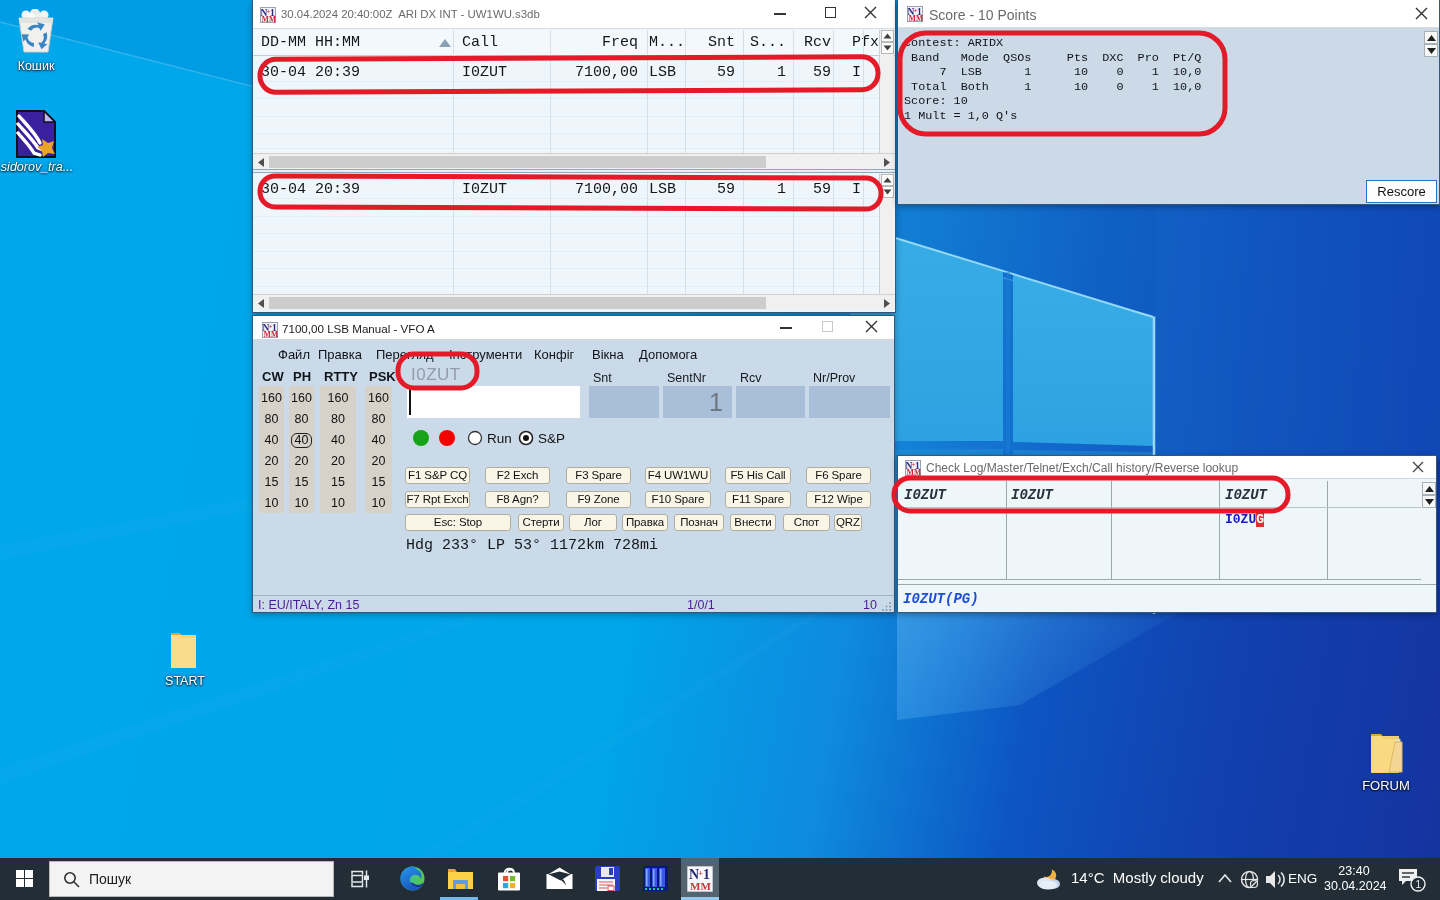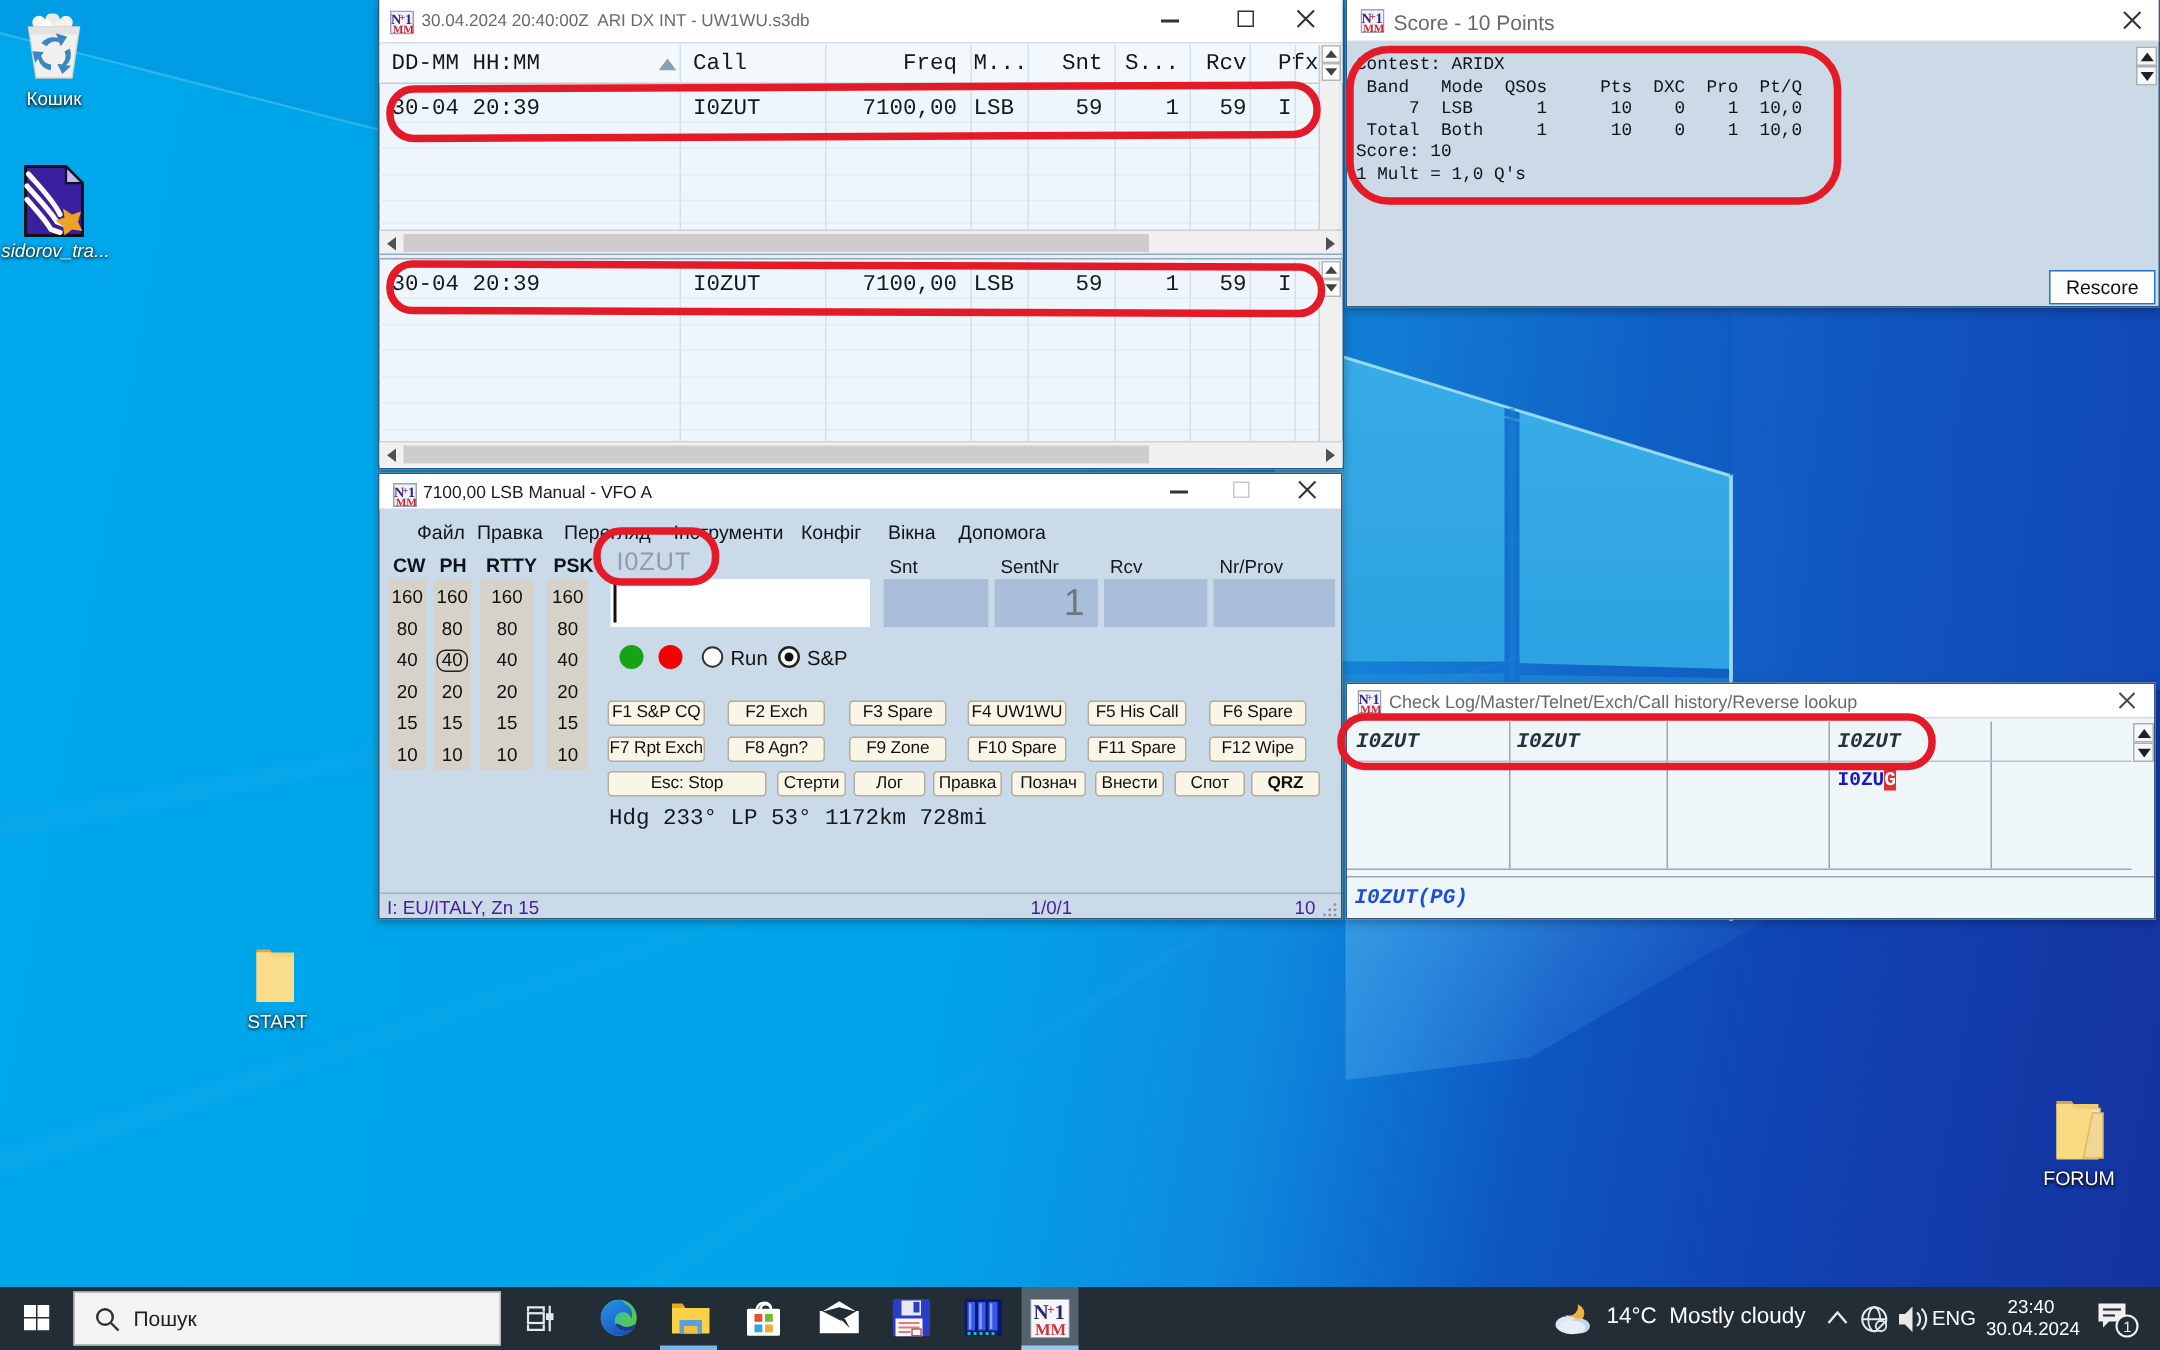--- a/index.html
+++ b/index.html
@@ -376,21 +376,21 @@
   <div class="fbtn" style="left:472px;top:175px;width:66px;">F11 Spare</div>
   <div class="fbtn" style="left:553px;top:175px;width:65px;">F12 Wipe</div>
 
   <div class="fbtn" style="left:152px;top:198px;width:106px;">Esc: Stop</div>
   <div class="fbtn" style="left:265px;top:198px;width:46px;">Стерти</div>
   <div class="fbtn" style="left:316px;top:198px;width:48px;">Лог</div>
   <div class="fbtn" style="left:369px;top:198px;width:46px;">Правка</div>
   <div class="fbtn" style="left:421px;top:198px;width:50px;">Познач</div>
   <div class="fbtn" style="left:477px;top:198px;width:46px;">Внести</div>
   <div class="fbtn" style="left:530px;top:198px;width:47px;">Спот</div>
-  <div class="fbtn" style="left:581px;top:198px;width:46px;font-weight:bold;">QRZ</div>
+  <div class="fbtn" style="left:581px;top:198px;width:28px;">QRZ</div>
 
   <div class="abs mono" style="left:153px;top:221px;font-size:15px;color:#14181c;">Hdg 233° LP 53° 1172km 728mi</div>
 
   <div class="abs" style="left:0;top:279px;width:641px;height:17px;border-top:1px solid #9fb2c4;font-size:12.5px;color:#4c1d95;">
     <span class="abs" style="left:5px;top:2px;">I: EU/ITALY, Zn 15</span>
     <span class="abs" style="left:434px;top:2px;">1/0/1</span>
     <span class="abs" style="left:610px;top:2px;">10</span>
     <svg class="abs" width="10" height="10" style="left:629px;top:5px;">
         <g fill="#8a9aa8">
           <circle cx="8" cy="2" r="1"></circle>

